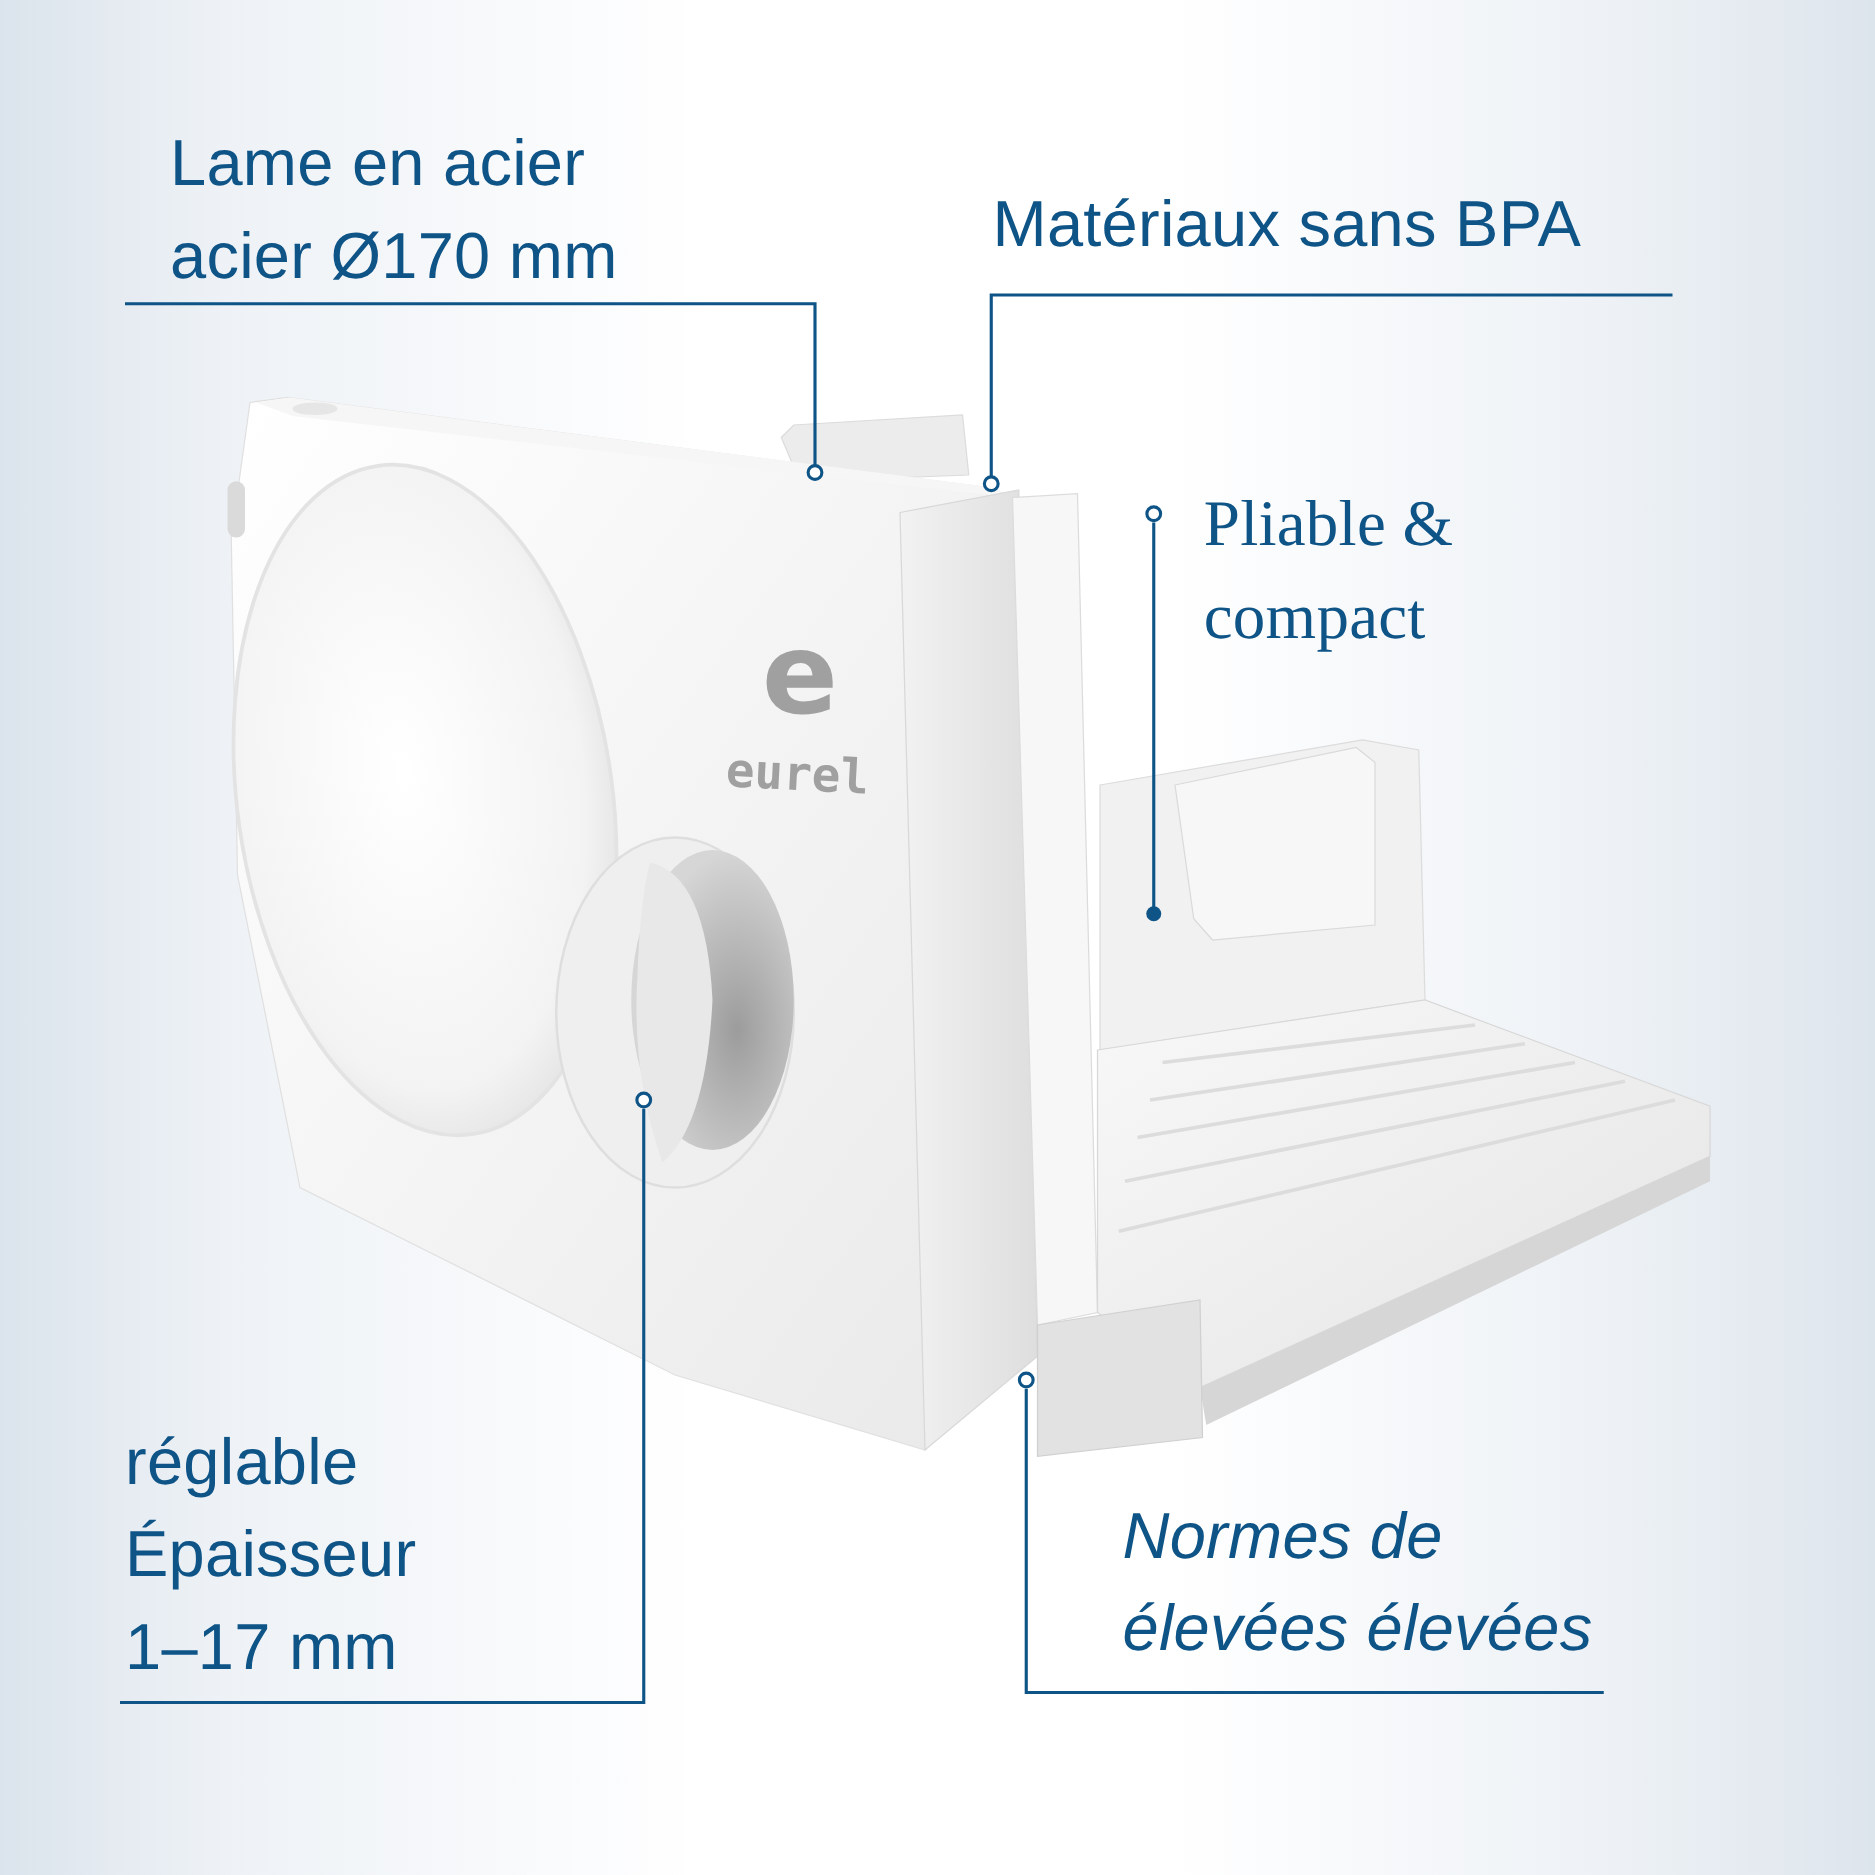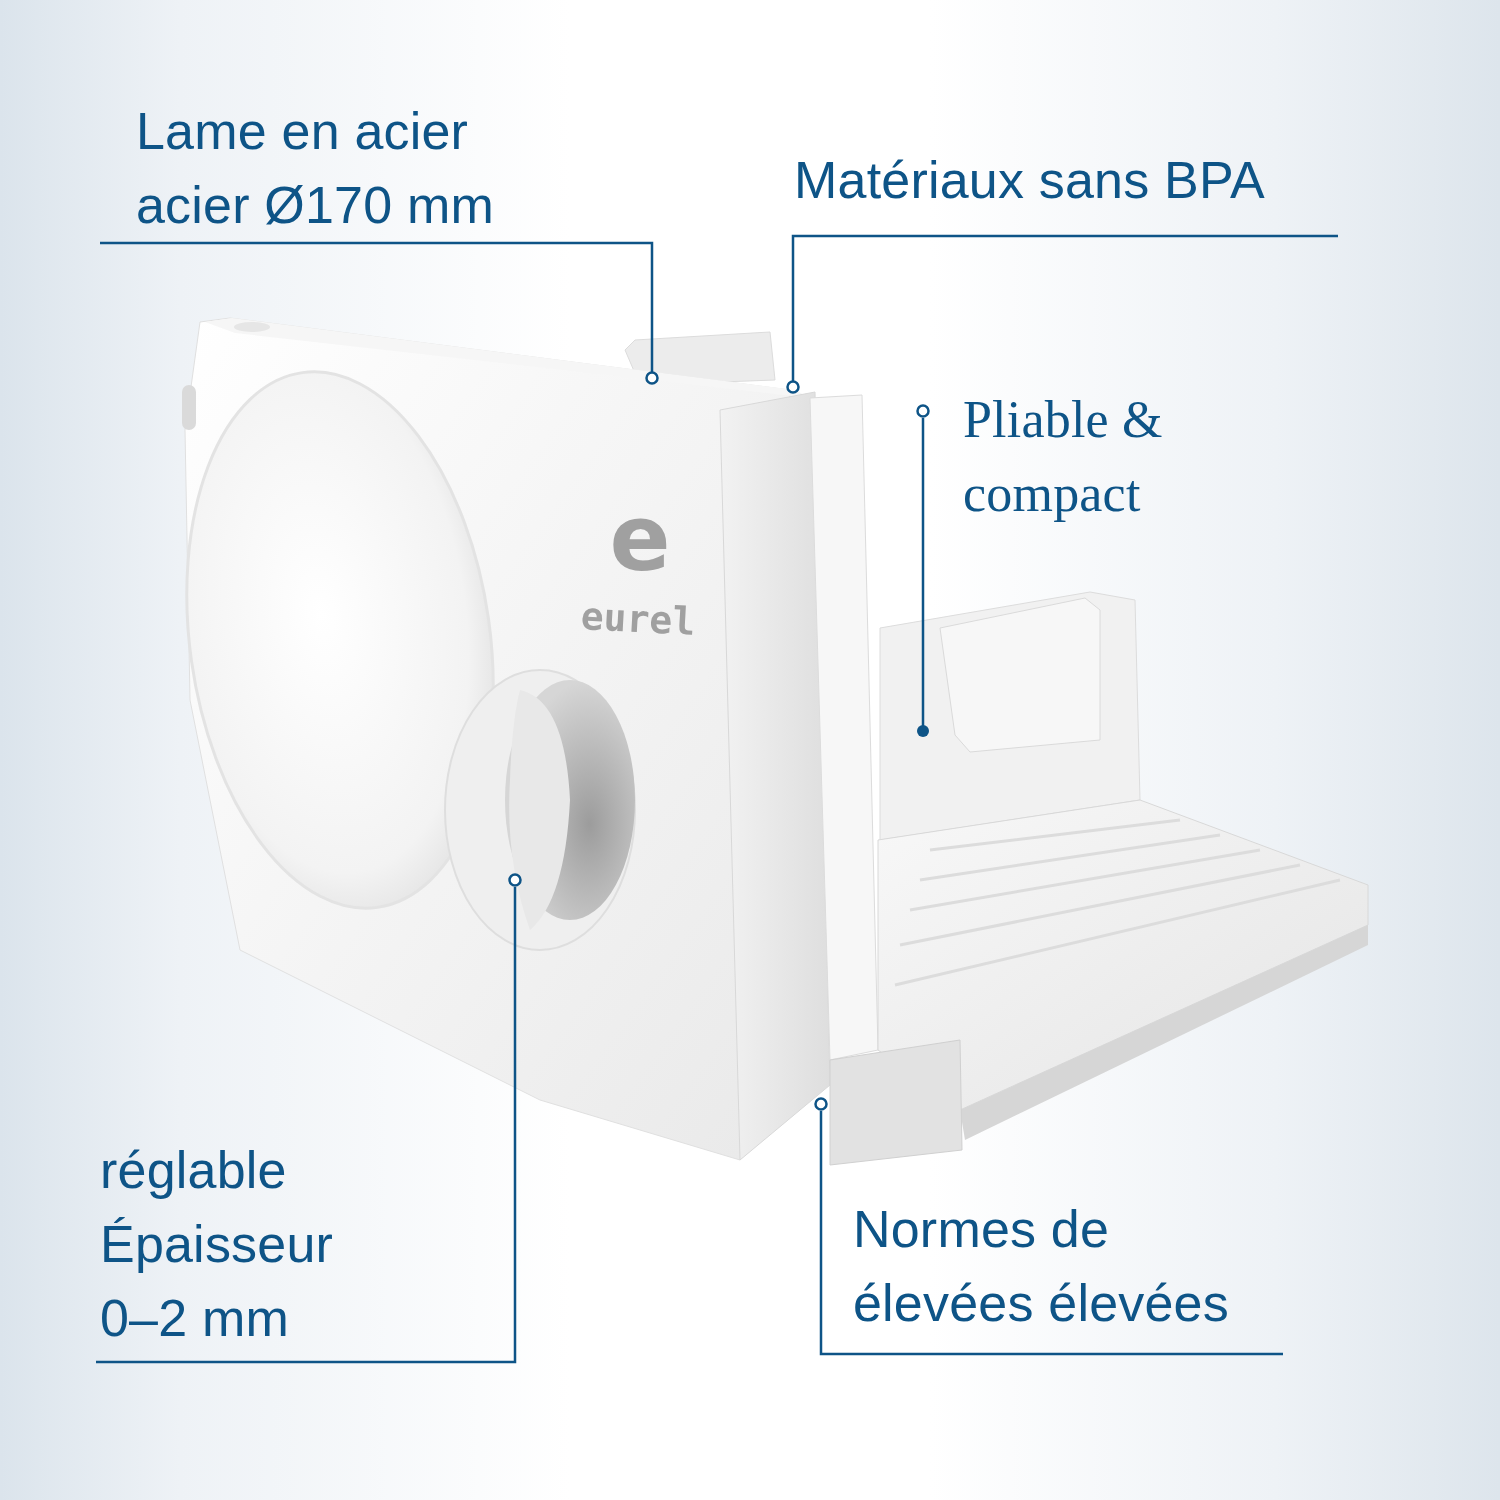--- a/index.html
+++ b/index.html
@@ -123,19 +123,19 @@
 </div>
 
 <div class="label" style="left:963px; top:383px;font-family:Liberation Serif, serif;">
   <span>Pliable &amp;</span>
   <span>compact</span>
 </div>
 
 <div class="label" style="left:100px; top:1133px;">
   <span>réglable</span>
   <span>Épaisseur</span>
-  <span>0–2 mm</span>
+  <span>1–17 mm</span>
 </div>
 
-<div class="label" style="left:853px; top:1192px;">
+<div class="label" style="left:898px; top:1192px;font-style:italic;">
   <span>Normes de</span>
   <span>élevées élevées</span>
 </div>
 
 </body></html>

